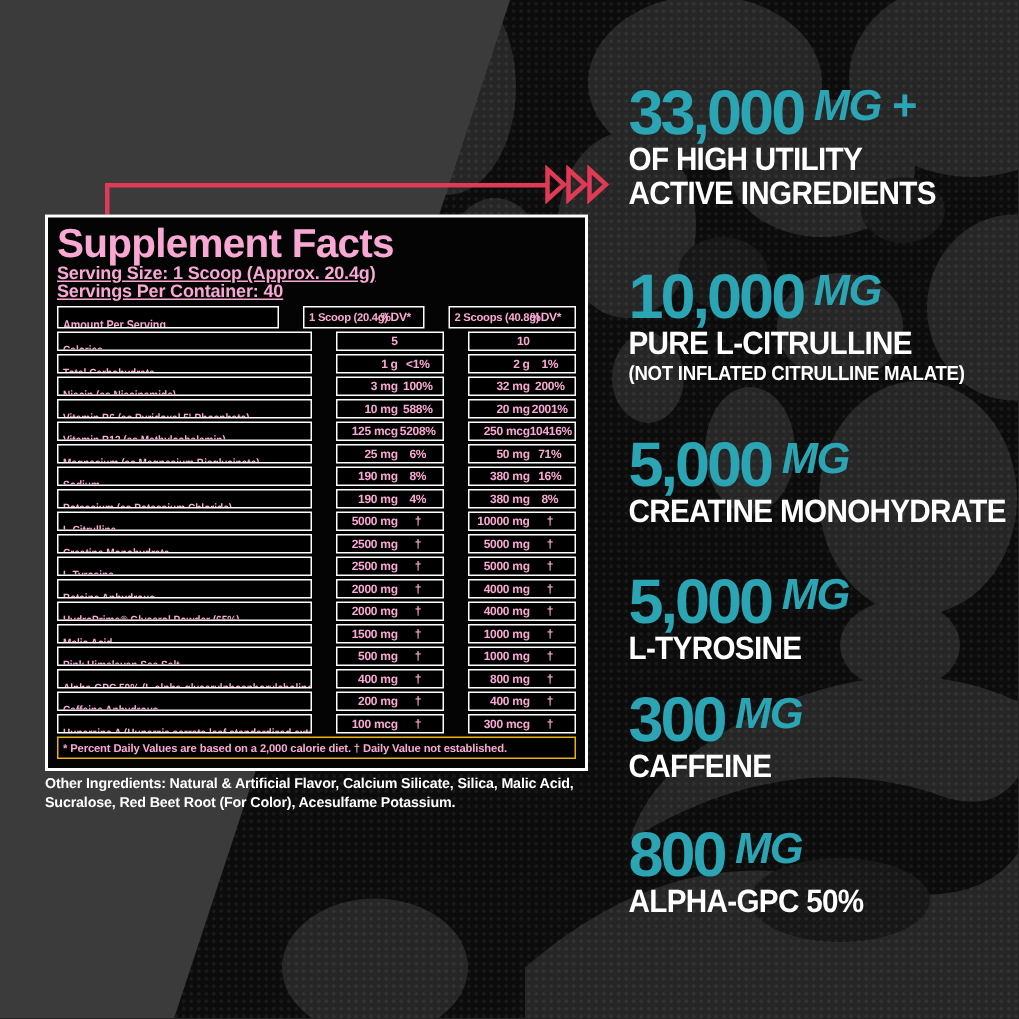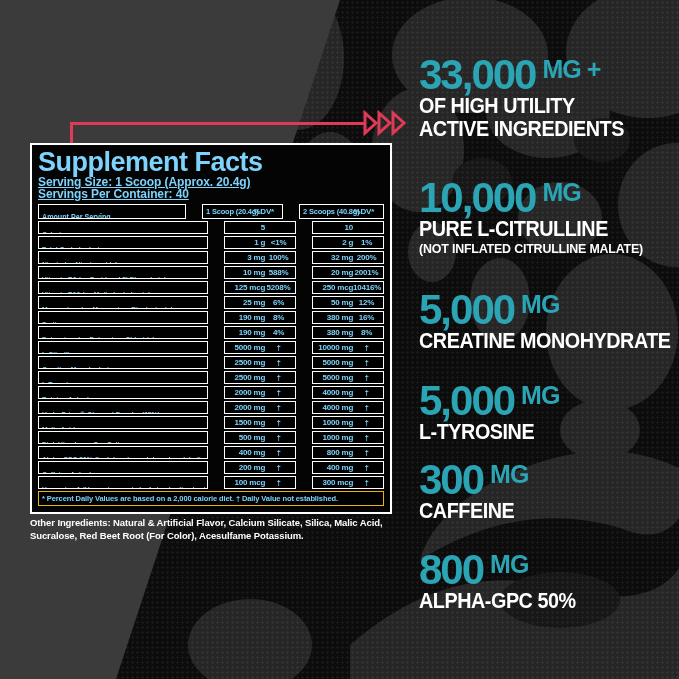--- a/index.html
+++ b/index.html
@@ -24,21 +24,21 @@
     clip-path:polygon(0 0, 340px 0, 116px 679px, 0 679px);
   }
   
   .red-h{position:absolute;z-index:5;left:70px;top:122px;width:294px;height:3px;background:var(--red);}
   .red-v{position:absolute;z-index:5;left:70px;top:122px;width:3px;height:23px;background:var(--red);}
   #arrows{position:absolute;z-index:5;left:363px;top:110px;}
   
   #label{
     position:absolute;z-index:6;left:30px;top:143px;width:362px;height:371px;
     background:#040404;border:2px solid #fff;box-sizing:border-box;
-    padding:3px 6px 4px 6px;color:#7dd3fc;font-weight:700;
+    padding:3px 6px 4px 6px;color:#f9a8d4;font-weight:700;
   }
   .lbl-title{font-size:27px;font-weight:800;letter-spacing:-0.5px;line-height:29px;white-space:nowrap;}
   .serv{font-size:12px;line-height:11.5px;letter-spacing:-0.1px;text-decoration:underline;}
   .tbl{margin-top:4px;}
   .trow{display:flex;gap:16px;margin-top:2px;}
   .cn{width:170px;box-sizing:border-box;border:1px solid #fff;background:#000;
       padding:1px 3px 0 3px;height:13px;overflow:hidden;}
   .cnx{display:inline-block;transform:scaleX(0.84);transform-origin:0 50%;
        white-space:nowrap;font-size:8px;line-height:10px;}
   .cb{flex:1;box-sizing:border-box;border:1px solid #fff;background:#000;
@@ -51,21 +51,21 @@
   .tfoot{margin-top:2px;border:1px solid #eab308;background:#000;box-sizing:border-box;
          font-size:7.5px;line-height:9px;padding:2px 3px;letter-spacing:-0.1px;}
   #other-ing{
     position:absolute;z-index:6;left:30px;top:517px;width:370px;color:#fff;
     font-size:9.5px;font-weight:700;line-height:12.5px;letter-spacing:-0.1px;
   }
   
   .hl{position:absolute;z-index:6;left:419px;width:255px;}
   .hl-num{color:var(--teal);display:flex;align-items:flex-start;white-space:nowrap;}
   .amt{font-size:42px;font-weight:800;letter-spacing:-2px;line-height:40px;}
-  .unit{font-size:25px;font-weight:800;margin-left:7px;letter-spacing:-1px;}
+  .unit{font-size:29px;font-weight:800;margin-left:7px;letter-spacing:-1px;font-style:italic;}
   .hl-line{color:#fff;font-size:21.5px;font-weight:700;line-height:23px;letter-spacing:-0.5px;
            transform:scaleX(0.92);transform-origin:0 50%;white-space:nowrap;}
   .hl-sub{font-size:13.5px;line-height:16px;letter-spacing:-0.2px;}
   :root{--teal:#2ba4b4;--red:#e03a56;}
 </style>
 </head>
 <body>
 
 <div class="layer" id="blobs">
   <svg width="679" height="679" viewBox="0 0 679 679" xmlns="http://www.w3.org/2000/svg">
@@ -185,21 +185,21 @@
         </div>
       </div>
     <div class="trow">
         <div class="cn"><span class="cnx">Magnesium (as Magnesium Bisglycinate)</span></div>
         <div class="cb">
           <span class="v">25 mg</span>
           <span class="d">6%</span>
         </div>
         <div class="cb">
           <span class="v">50 mg</span>
-          <span class="d">12%</span>
+          <span class="d">71%</span>
         </div>
       </div>
     <div class="trow">
         <div class="cn"><span class="cnx">Sodium</span></div>
         <div class="cb">
           <span class="v">190 mg</span>
           <span class="d">8%</span>
         </div>
         <div class="cb">
           <span class="v">380 mg</span>

